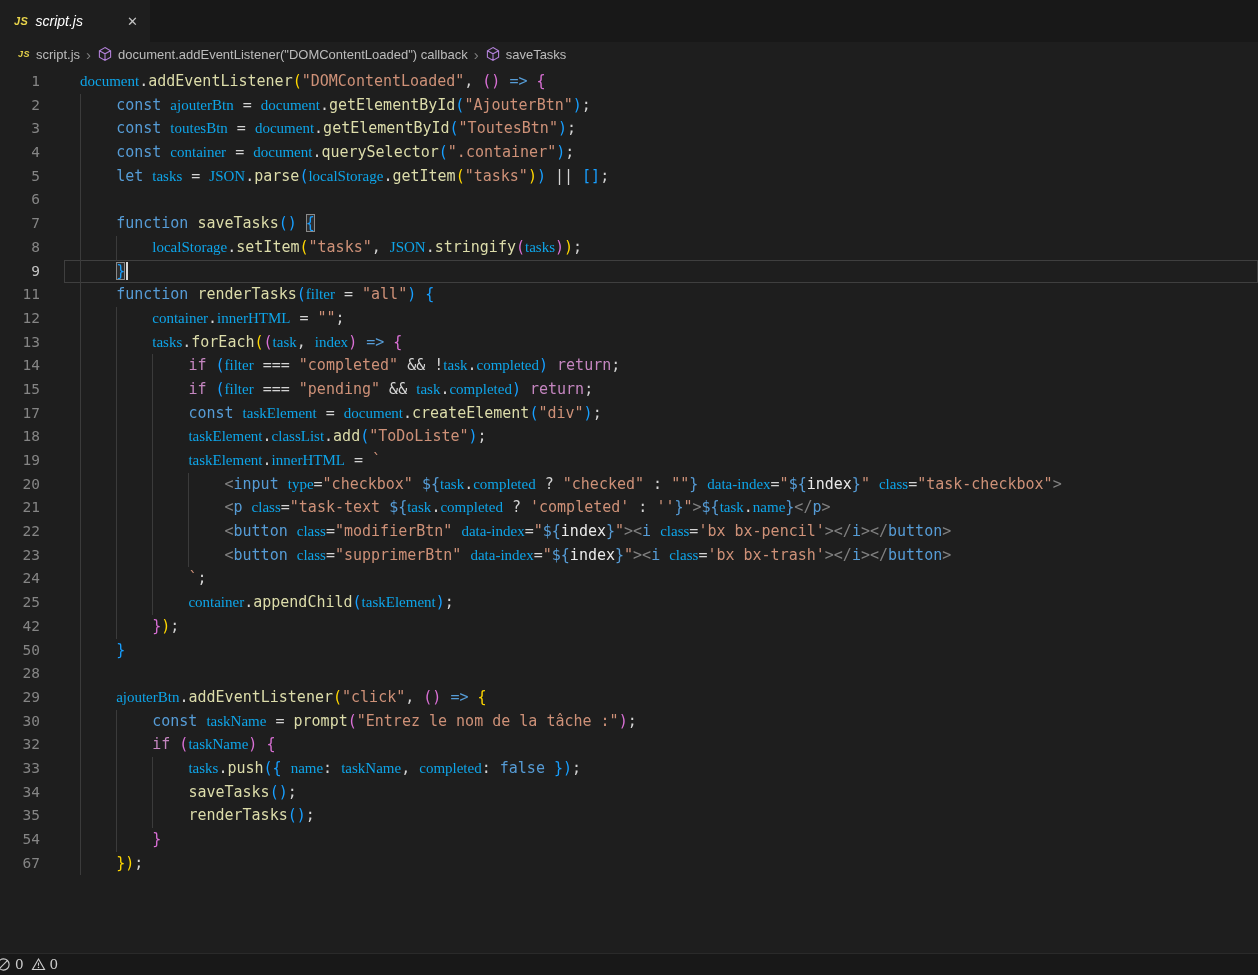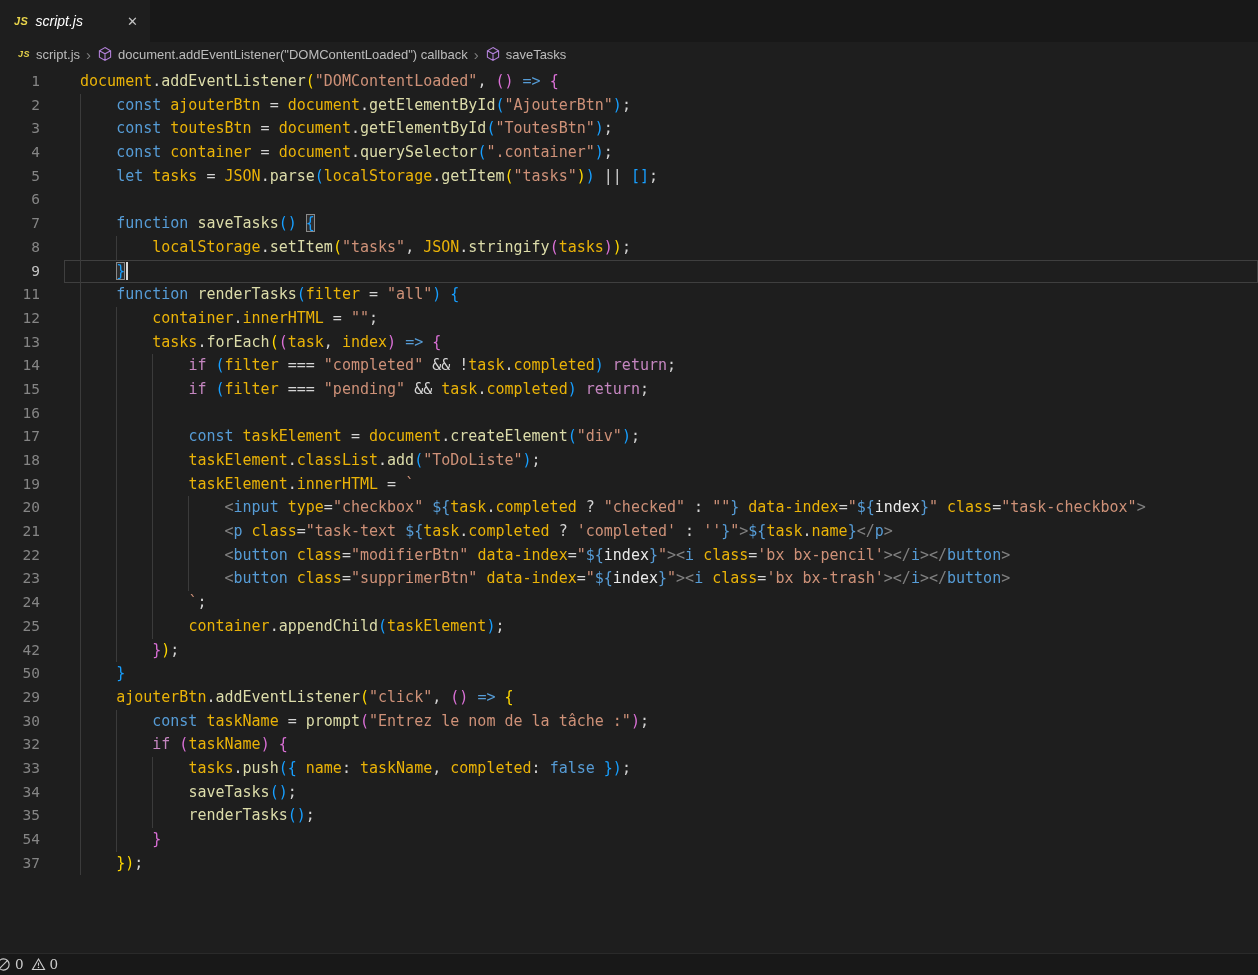--- a/index.html
+++ b/index.html
@@ -27,21 +27,21 @@
             font-family:"DejaVu Sans Mono", monospace; font-size:15px; }
   .line-row { display:flex; height:23.7px; line-height:23.7px; white-space:pre; }
   .gutter-num { width:64px; padding-right:24px; text-align:right; color:#858585; flex:none;
                 font-size:14.5px; cursor:pointer; }
   .current-line .gutter-num { color:#c6c6c6; }
   .code { flex:1; position:relative; padding-left:16px; }
   .current-line .code { box-shadow:inset 0 0 0 1px #3f3f3f; }
   .guide { position:absolute; top:0; bottom:0; width:1px; background:#3b3b3b; }
 
   .tok-w  { color:#d4d4d4; }
-  .tok-v  { color:#eab308; }
+  .tok-v  { color:#0ea5e9;font-family:Liberation Serif, serif; }
   .tok-f  { color:#dcdcaa; }
   .tok-k  { color:#569cd6; }
   .tok-c  { color:#c586c0; }
   .tok-s  { color:#ce9178; }
   .tok-t  { color:#808080; }
   .tok-g  { color:#ffd700; }
   .tok-p  { color:#da70d6; }
   .tok-b  { color:#179fff; }
   .tok-wh { color:#eaeaea; }
   .tok-mb { outline:1px solid #8a8a8a; outline-offset:-1px; background:rgba(90,93,94,0.25); }
@@ -102,40 +102,40 @@
         <div class="line-row"><div class="gutter-num">5</div><div class="code"><span class="guide" style="left: calc(0ch + 16px);"></span><span class="tok-w">    </span><span class="tok-k">let</span><span class="tok-w"> </span><span class="tok-v">tasks</span><span class="tok-w"> = </span><span class="tok-v">JSON</span><span class="tok-w">.</span><span class="tok-f">parse</span><span class="tok-b">(</span><span class="tok-v">localStorage</span><span class="tok-w">.</span><span class="tok-f">getItem</span><span class="tok-g">(</span><span class="tok-s">"tasks"</span><span class="tok-g">)</span><span class="tok-b">)</span><span class="tok-w"> || </span><span class="tok-b">[]</span><span class="tok-w">;</span></div></div>
         <div class="line-row"><div class="gutter-num">6</div><div class="code"><span class="guide" style="left: calc(0ch + 16px);"></span></div></div>
         <div class="line-row"><div class="gutter-num">7</div><div class="code"><span class="guide" style="left: calc(0ch + 16px);"></span><span class="tok-w">    </span><span class="tok-k">function</span><span class="tok-w"> </span><span class="tok-f">saveTasks</span><span class="tok-b">()</span><span class="tok-w"> </span><span class="tok-b tok-mb">{</span></div></div>
         <div class="line-row"><div class="gutter-num">8</div><div class="code"><span class="guide" style="left: calc(0ch + 16px);"></span><span class="guide" style="left: calc(4ch + 16px);"></span><span class="tok-w">        </span><span class="tok-v">localStorage</span><span class="tok-w">.</span><span class="tok-f">setItem</span><span class="tok-g">(</span><span class="tok-s">"tasks"</span><span class="tok-w">, </span><span class="tok-v">JSON</span><span class="tok-w">.</span><span class="tok-f">stringify</span><span class="tok-p">(</span><span class="tok-v">tasks</span><span class="tok-p">)</span><span class="tok-g">)</span><span class="tok-w">;</span></div></div>
         <div class="line-row current-line"><div class="gutter-num">9</div><div class="code"><span class="guide" style="left: calc(0ch + 16px);"></span><span class="tok-w">    </span><span class="tok-b tok-mb">}</span><span class="caret"></span></div></div>
         <div class="line-row"><div class="gutter-num">11</div><div class="code"><span class="guide" style="left: calc(0ch + 16px);"></span><span class="tok-w">    </span><span class="tok-k">function</span><span class="tok-w"> </span><span class="tok-f">renderTasks</span><span class="tok-b">(</span><span class="tok-v">filter</span><span class="tok-w"> = </span><span class="tok-s">"all"</span><span class="tok-b">)</span><span class="tok-w"> </span><span class="tok-b">{</span></div></div>
         <div class="line-row"><div class="gutter-num">12</div><div class="code"><span class="guide" style="left: calc(0ch + 16px);"></span><span class="guide" style="left: calc(4ch + 16px);"></span><span class="tok-w">        </span><span class="tok-v">container</span><span class="tok-w">.</span><span class="tok-v">innerHTML</span><span class="tok-w"> = </span><span class="tok-s">""</span><span class="tok-w">;</span></div></div>
         <div class="line-row"><div class="gutter-num">13</div><div class="code"><span class="guide" style="left: calc(0ch + 16px);"></span><span class="guide" style="left: calc(4ch + 16px);"></span><span class="tok-w">        </span><span class="tok-v">tasks</span><span class="tok-w">.</span><span class="tok-f">forEach</span><span class="tok-g">(</span><span class="tok-p">(</span><span class="tok-v">task</span><span class="tok-w">, </span><span class="tok-v">index</span><span class="tok-p">)</span><span class="tok-w"> </span><span class="tok-k">=&gt;</span><span class="tok-w"> </span><span class="tok-p">{</span></div></div>
         <div class="line-row"><div class="gutter-num">14</div><div class="code"><span class="guide" style="left: calc(0ch + 16px);"></span><span class="guide" style="left: calc(4ch + 16px);"></span><span class="guide" style="left: calc(8ch + 16px);"></span><span class="tok-w">            </span><span class="tok-c">if</span><span class="tok-w"> </span><span class="tok-b">(</span><span class="tok-v">filter</span><span class="tok-w"> === </span><span class="tok-s">"completed"</span><span class="tok-w"> &amp;&amp; !</span><span class="tok-v">task</span><span class="tok-w">.</span><span class="tok-v">completed</span><span class="tok-b">)</span><span class="tok-w"> </span><span class="tok-c">return</span><span class="tok-w">;</span></div></div>
         <div class="line-row"><div class="gutter-num">15</div><div class="code"><span class="guide" style="left: calc(0ch + 16px);"></span><span class="guide" style="left: calc(4ch + 16px);"></span><span class="guide" style="left: calc(8ch + 16px);"></span><span class="tok-w">            </span><span class="tok-c">if</span><span class="tok-w"> </span><span class="tok-b">(</span><span class="tok-v">filter</span><span class="tok-w"> === </span><span class="tok-s">"pending"</span><span class="tok-w"> &amp;&amp; </span><span class="tok-v">task</span><span class="tok-w">.</span><span class="tok-v">completed</span><span class="tok-b">)</span><span class="tok-w"> </span><span class="tok-c">return</span><span class="tok-w">;</span></div></div>
-        <div class="line-row"><div class="gutter-num">16</div><div class="code"><span class="guide" style="left: calc(0ch + 16px);"></span><span class="guide" style="left: calc(4ch + 16px);"></span><span class="guide" style="left: calc(8ch + 16px);"></span></div></div>
         <div class="line-row"><div class="gutter-num">17</div><div class="code"><span class="guide" style="left: calc(0ch + 16px);"></span><span class="guide" style="left: calc(4ch + 16px);"></span><span class="guide" style="left: calc(8ch + 16px);"></span><span class="tok-w">            </span><span class="tok-k">const</span><span class="tok-w"> </span><span class="tok-v">taskElement</span><span class="tok-w"> = </span><span class="tok-v">document</span><span class="tok-w">.</span><span class="tok-f">createElement</span><span class="tok-b">(</span><span class="tok-s">"div"</span><span class="tok-b">)</span><span class="tok-w">;</span></div></div>
         <div class="line-row"><div class="gutter-num">18</div><div class="code"><span class="guide" style="left: calc(0ch + 16px);"></span><span class="guide" style="left: calc(4ch + 16px);"></span><span class="guide" style="left: calc(8ch + 16px);"></span><span class="tok-w">            </span><span class="tok-v">taskElement</span><span class="tok-w">.</span><span class="tok-v">classList</span><span class="tok-w">.</span><span class="tok-f">add</span><span class="tok-b">(</span><span class="tok-s">"ToDoListe"</span><span class="tok-b">)</span><span class="tok-w">;</span></div></div>
         <div class="line-row"><div class="gutter-num">19</div><div class="code"><span class="guide" style="left: calc(0ch + 16px);"></span><span class="guide" style="left: calc(4ch + 16px);"></span><span class="guide" style="left: calc(8ch + 16px);"></span><span class="tok-w">            </span><span class="tok-v">taskElement</span><span class="tok-w">.</span><span class="tok-v">innerHTML</span><span class="tok-w"> = </span><span class="tok-s">`</span></div></div>
         <div class="line-row"><div class="gutter-num">20</div><div class="code"><span class="guide" style="left: calc(0ch + 16px);"></span><span class="guide" style="left: calc(4ch + 16px);"></span><span class="guide" style="left: calc(8ch + 16px);"></span><span class="guide" style="left: calc(12ch + 16px);"></span><span class="tok-s">                </span><span class="tok-t">&lt;</span><span class="tok-k">input</span><span class="tok-w"> </span><span class="tok-v">type</span><span class="tok-w">=</span><span class="tok-s">"checkbox"</span><span class="tok-w"> </span><span class="tok-k">${</span><span class="tok-v">task</span><span class="tok-w">.</span><span class="tok-v">completed</span><span class="tok-w"> ? </span><span class="tok-s">"checked"</span><span class="tok-w"> : </span><span class="tok-s">""</span><span class="tok-k">}</span><span class="tok-w"> </span><span class="tok-v">data-index</span><span class="tok-w">=</span><span class="tok-s">"</span><span class="tok-k">${</span><span class="tok-wh">index</span><span class="tok-k">}</span><span class="tok-s">"</span><span class="tok-w"> </span><span class="tok-v">class</span><span class="tok-w">=</span><span class="tok-s">"task-checkbox"</span><span class="tok-t">&gt;</span></div></div>
         <div class="line-row"><div class="gutter-num">21</div><div class="code"><span class="guide" style="left: calc(0ch + 16px);"></span><span class="guide" style="left: calc(4ch + 16px);"></span><span class="guide" style="left: calc(8ch + 16px);"></span><span class="guide" style="left: calc(12ch + 16px);"></span><span class="tok-s">                </span><span class="tok-t">&lt;</span><span class="tok-k">p</span><span class="tok-w"> </span><span class="tok-v">class</span><span class="tok-w">=</span><span class="tok-s">"task-text </span><span class="tok-k">${</span><span class="tok-v">task</span><span class="tok-w">.</span><span class="tok-v">completed</span><span class="tok-w"> ? </span><span class="tok-s">'completed'</span><span class="tok-w"> : </span><span class="tok-s">''</span><span class="tok-k">}</span><span class="tok-s">"</span><span class="tok-t">&gt;</span><span class="tok-k">${</span><span class="tok-v">task</span><span class="tok-w">.</span><span class="tok-v">name</span><span class="tok-k">}</span><span class="tok-t">&lt;/</span><span class="tok-k">p</span><span class="tok-t">&gt;</span></div></div>
         <div class="line-row"><div class="gutter-num">22</div><div class="code"><span class="guide" style="left: calc(0ch + 16px);"></span><span class="guide" style="left: calc(4ch + 16px);"></span><span class="guide" style="left: calc(8ch + 16px);"></span><span class="guide" style="left: calc(12ch + 16px);"></span><span class="tok-s">                </span><span class="tok-t">&lt;</span><span class="tok-k">button</span><span class="tok-w"> </span><span class="tok-v">class</span><span class="tok-w">=</span><span class="tok-s">"modifierBtn"</span><span class="tok-w"> </span><span class="tok-v">data-index</span><span class="tok-w">=</span><span class="tok-s">"</span><span class="tok-k">${</span><span class="tok-wh">index</span><span class="tok-k">}</span><span class="tok-s">"</span><span class="tok-t">&gt;&lt;</span><span class="tok-k">i</span><span class="tok-w"> </span><span class="tok-v">class</span><span class="tok-w">=</span><span class="tok-s">'bx bx-pencil'</span><span class="tok-t">&gt;&lt;/</span><span class="tok-k">i</span><span class="tok-t">&gt;&lt;/</span><span class="tok-k">button</span><span class="tok-t">&gt;</span></div></div>
         <div class="line-row"><div class="gutter-num">23</div><div class="code"><span class="guide" style="left: calc(0ch + 16px);"></span><span class="guide" style="left: calc(4ch + 16px);"></span><span class="guide" style="left: calc(8ch + 16px);"></span><span class="guide" style="left: calc(12ch + 16px);"></span><span class="tok-s">                </span><span class="tok-t">&lt;</span><span class="tok-k">button</span><span class="tok-w"> </span><span class="tok-v">class</span><span class="tok-w">=</span><span class="tok-s">"supprimerBtn"</span><span class="tok-w"> </span><span class="tok-v">data-index</span><span class="tok-w">=</span><span class="tok-s">"</span><span class="tok-k">${</span><span class="tok-wh">index</span><span class="tok-k">}</span><span class="tok-s">"</span><span class="tok-t">&gt;&lt;</span><span class="tok-k">i</span><span class="tok-w"> </span><span class="tok-v">class</span><span class="tok-w">=</span><span class="tok-s">'bx bx-trash'</span><span class="tok-t">&gt;&lt;/</span><span class="tok-k">i</span><span class="tok-t">&gt;&lt;/</span><span class="tok-k">button</span><span class="tok-t">&gt;</span></div></div>
         <div class="line-row"><div class="gutter-num">24</div><div class="code"><span class="guide" style="left: calc(0ch + 16px);"></span><span class="guide" style="left: calc(4ch + 16px);"></span><span class="guide" style="left: calc(8ch + 16px);"></span><span class="tok-w">            </span><span class="tok-s">`</span><span class="tok-w">;</span></div></div>
         <div class="line-row"><div class="gutter-num">25</div><div class="code"><span class="guide" style="left: calc(0ch + 16px);"></span><span class="guide" style="left: calc(4ch + 16px);"></span><span class="guide" style="left: calc(8ch + 16px);"></span><span class="tok-w">            </span><span class="tok-v">container</span><span class="tok-w">.</span><span class="tok-f">appendChild</span><span class="tok-b">(</span><span class="tok-v">taskElement</span><span class="tok-b">)</span><span class="tok-w">;</span></div></div>
         <div class="line-row"><div class="gutter-num">42</div><div class="code"><span class="guide" style="left: calc(0ch + 16px);"></span><span class="guide" style="left: calc(4ch + 16px);"></span><span class="tok-w">        </span><span class="tok-p">}</span><span class="tok-g">)</span><span class="tok-w">;</span></div></div>
         <div class="line-row"><div class="gutter-num">50</div><div class="code"><span class="guide" style="left: calc(0ch + 16px);"></span><span class="tok-w">    </span><span class="tok-b">}</span></div></div>
+        <div class="line-row"><div class="gutter-num">28</div><div class="code"><span class="guide" style="left: calc(0ch + 16px);"></span></div></div>
         <div class="line-row"><div class="gutter-num">29</div><div class="code"><span class="guide" style="left: calc(0ch + 16px);"></span><span class="tok-w">    </span><span class="tok-v">ajouterBtn</span><span class="tok-w">.</span><span class="tok-f">addEventListener</span><span class="tok-g">(</span><span class="tok-s">"click"</span><span class="tok-w">, </span><span class="tok-p">()</span><span class="tok-w"> </span><span class="tok-k">=&gt;</span><span class="tok-w"> </span><span class="tok-g">{</span></div></div>
         <div class="line-row"><div class="gutter-num">30</div><div class="code"><span class="guide" style="left: calc(0ch + 16px);"></span><span class="guide" style="left: calc(4ch + 16px);"></span><span class="tok-w">        </span><span class="tok-k">const</span><span class="tok-w"> </span><span class="tok-v">taskName</span><span class="tok-w"> = </span><span class="tok-f">prompt</span><span class="tok-p">(</span><span class="tok-s">"Entrez le nom de la tâche :"</span><span class="tok-p">)</span><span class="tok-w">;</span></div></div>
         <div class="line-row"><div class="gutter-num">32</div><div class="code"><span class="guide" style="left: calc(0ch + 16px);"></span><span class="guide" style="left: calc(4ch + 16px);"></span><span class="tok-w">        </span><span class="tok-c">if</span><span class="tok-w"> </span><span class="tok-p">(</span><span class="tok-v">taskName</span><span class="tok-p">)</span><span class="tok-w"> </span><span class="tok-p">{</span></div></div>
         <div class="line-row"><div class="gutter-num">33</div><div class="code"><span class="guide" style="left: calc(0ch + 16px);"></span><span class="guide" style="left: calc(4ch + 16px);"></span><span class="guide" style="left: calc(8ch + 16px);"></span><span class="tok-w">            </span><span class="tok-v">tasks</span><span class="tok-w">.</span><span class="tok-f">push</span><span class="tok-b">({</span><span class="tok-w"> </span><span class="tok-v">name</span><span class="tok-w">: </span><span class="tok-v">taskName</span><span class="tok-w">, </span><span class="tok-v">completed</span><span class="tok-w">: </span><span class="tok-k">false</span><span class="tok-w"> </span><span class="tok-b">})</span><span class="tok-w">;</span></div></div>
         <div class="line-row"><div class="gutter-num">34</div><div class="code"><span class="guide" style="left: calc(0ch + 16px);"></span><span class="guide" style="left: calc(4ch + 16px);"></span><span class="guide" style="left: calc(8ch + 16px);"></span><span class="tok-w">            </span><span class="tok-f">saveTasks</span><span class="tok-b">()</span><span class="tok-w">;</span></div></div>
         <div class="line-row"><div class="gutter-num">35</div><div class="code"><span class="guide" style="left: calc(0ch + 16px);"></span><span class="guide" style="left: calc(4ch + 16px);"></span><span class="guide" style="left: calc(8ch + 16px);"></span><span class="tok-w">            </span><span class="tok-f">renderTasks</span><span class="tok-b">()</span><span class="tok-w">;</span></div></div>
         <div class="line-row"><div class="gutter-num">54</div><div class="code"><span class="guide" style="left: calc(0ch + 16px);"></span><span class="guide" style="left: calc(4ch + 16px);"></span><span class="tok-w">        </span><span class="tok-p">}</span></div></div>
-        <div class="line-row"><div class="gutter-num">37</div><div class="code"><span class="guide" style="left: calc(0ch + 16px);"></span><span class="tok-w">    </span><span class="tok-g">})</span><span class="tok-w">;</span></div></div>
+        <div class="line-row"><div class="gutter-num">67</div><div class="code"><span class="guide" style="left: calc(0ch + 16px);"></span><span class="tok-w">    </span><span class="tok-g">})</span><span class="tok-w">;</span></div></div>
       </div>
   </div>
 
   <div class="status-bar">
     <div class="status-problems">
       <svg class="err-icon" width="15" height="15" viewBox="0 0 16 16">
           <circle cx="8" cy="8" r="6" fill="none" stroke="#cccccc" stroke-width="1.2"></circle>
           <line x1="3.9" y1="12.1" x2="12.1" y2="3.9" stroke="#cccccc" stroke-width="1.2"></line>
         </svg>
       <span class="status-count">0</span>

